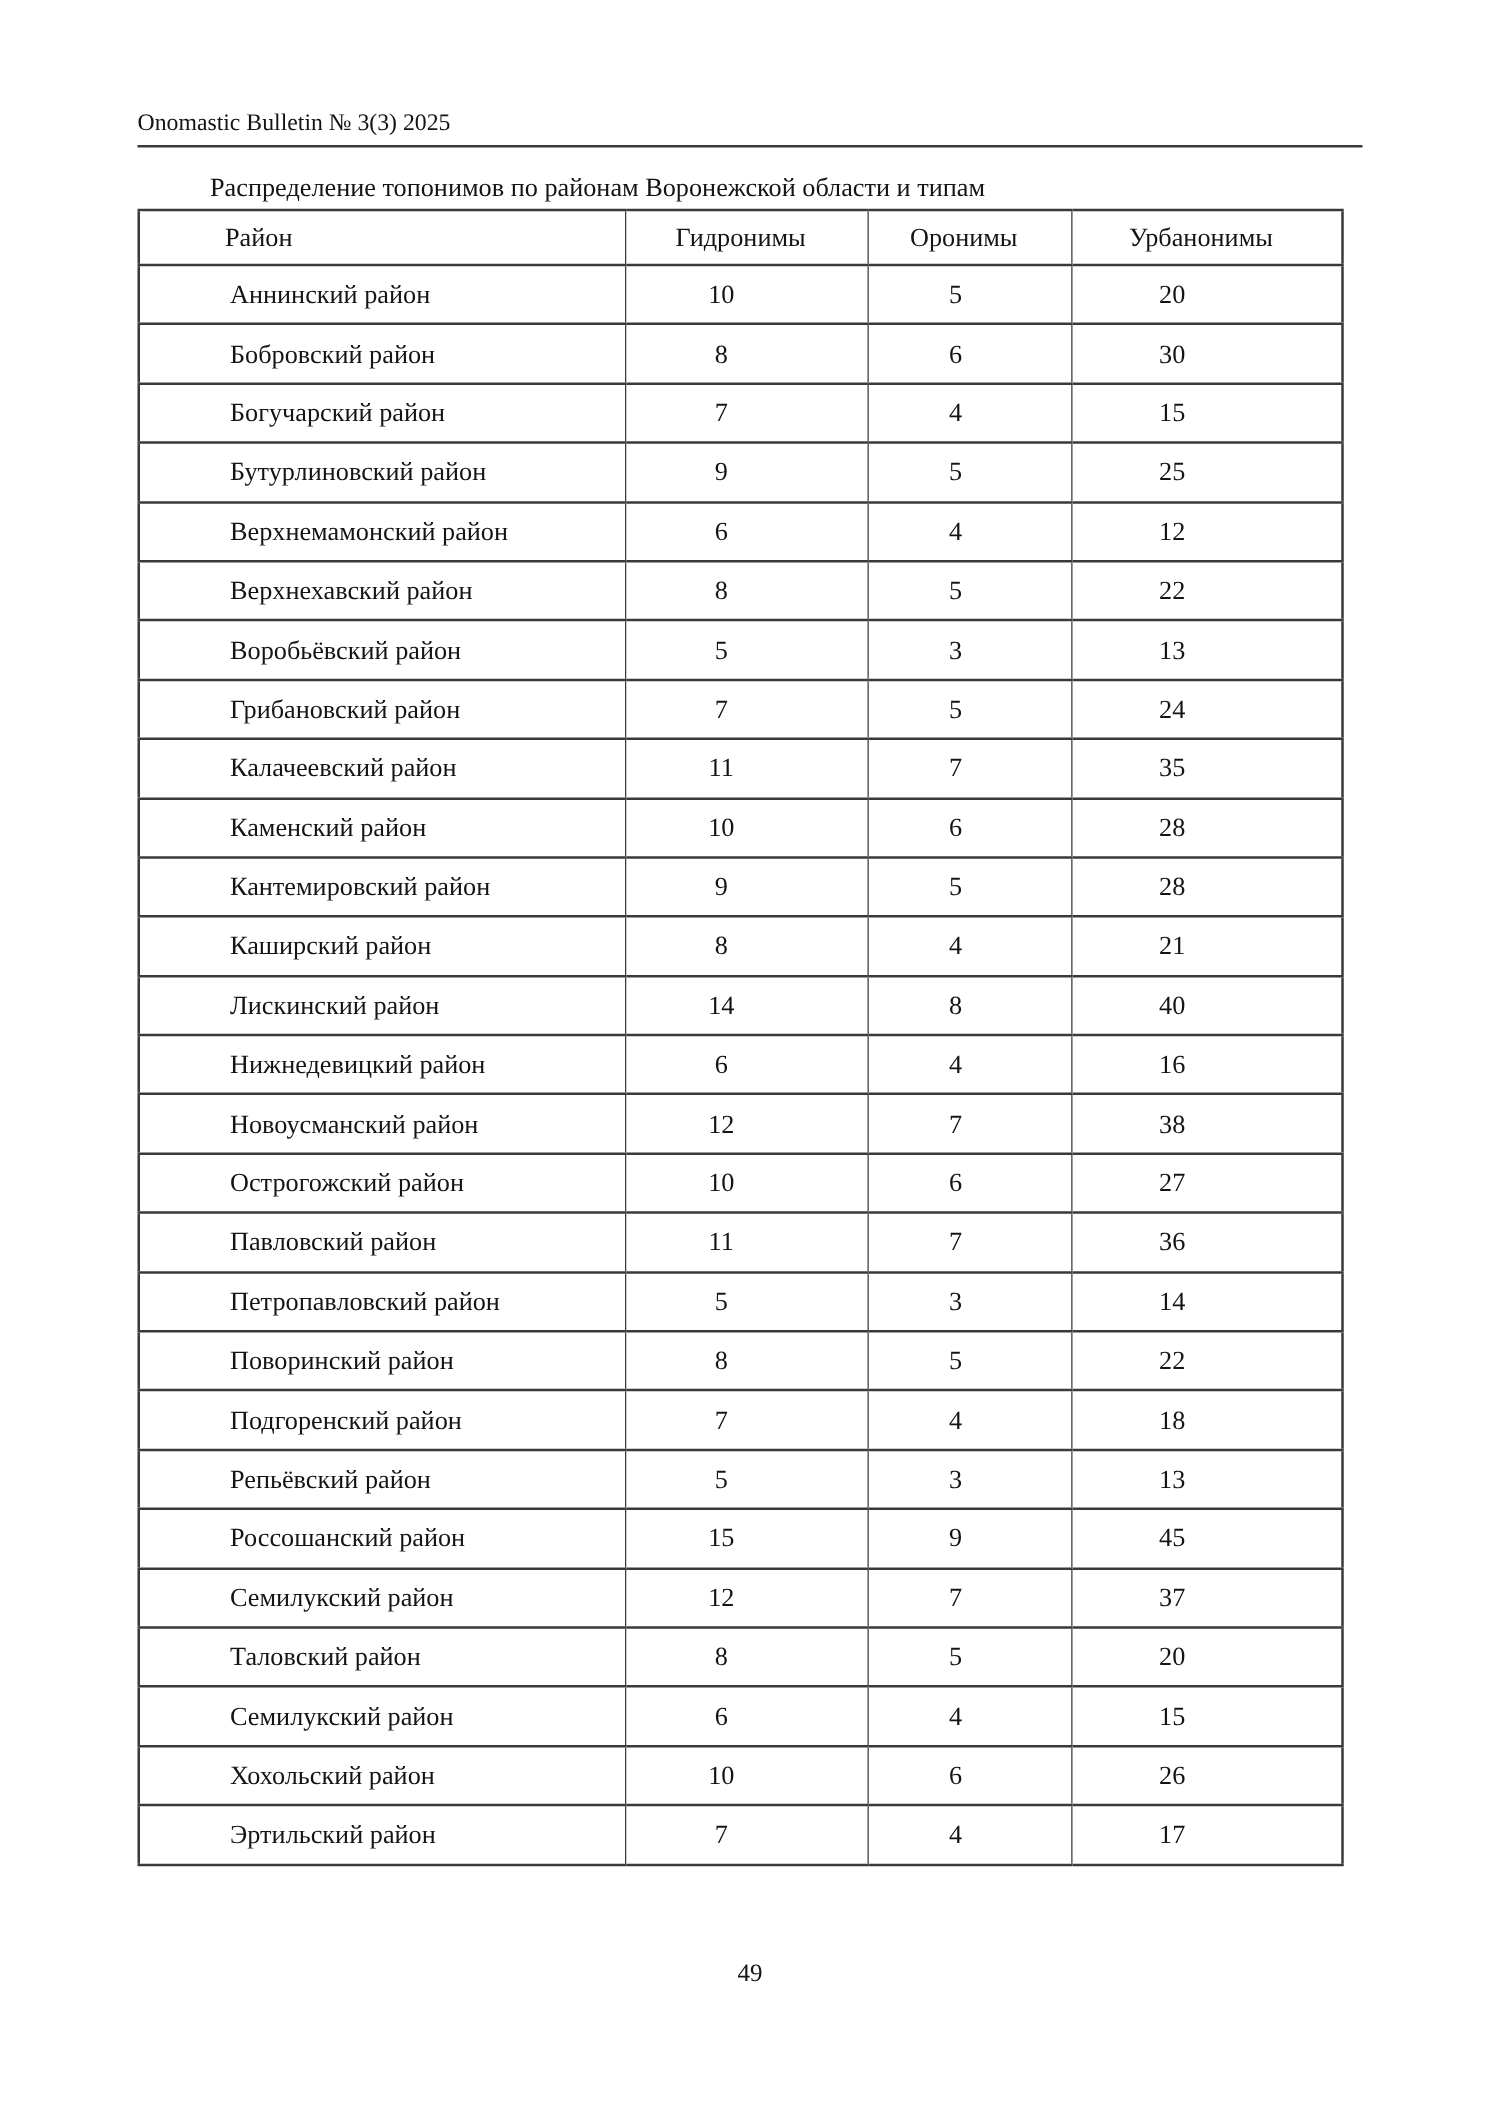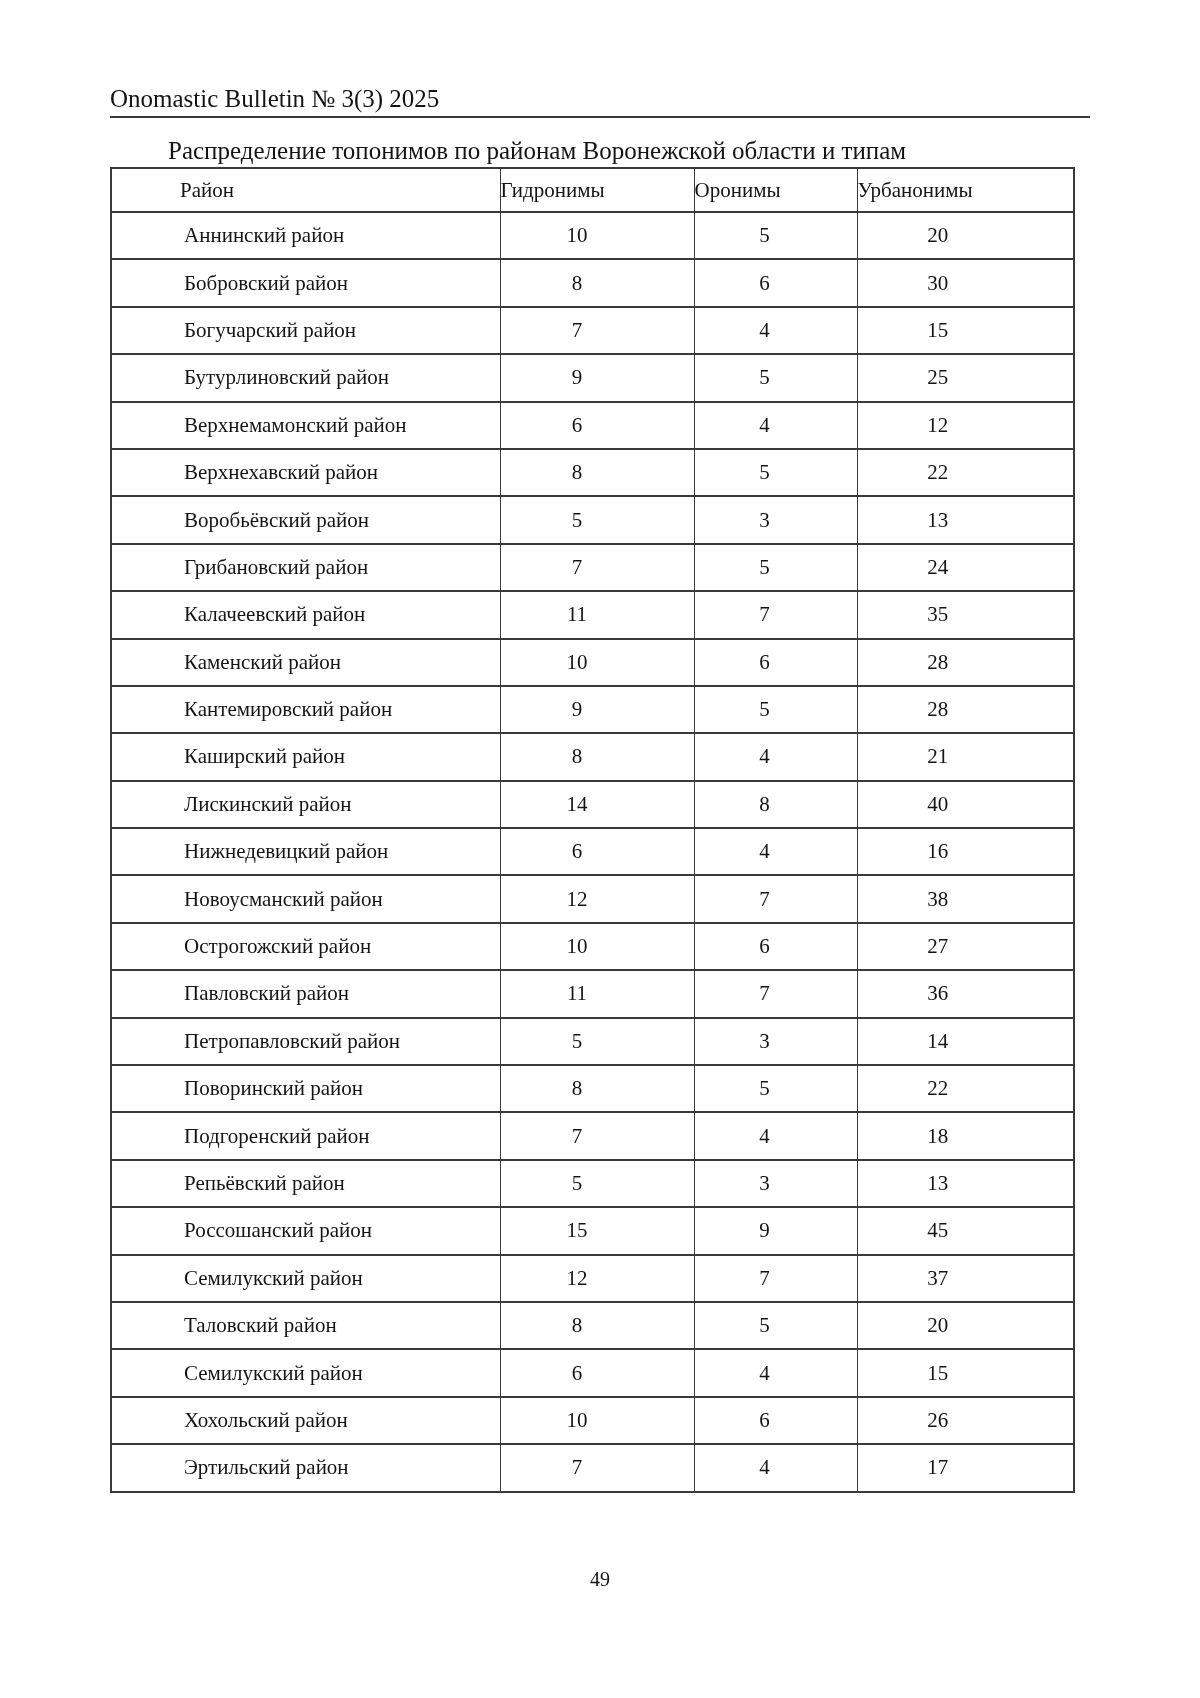--- a/index.html
+++ b/index.html
@@ -11,38 +11,38 @@
     width: 1200px;
     height: 1698px;
     position: relative;
     font-family: "Liberation Serif", "DejaVu Serif", serif;
     color: #141414;
   }
   .running-header {
     position: absolute;
     left: 110px;
     top: 88px;
-    font-size: 25px;
+    font-size: 19px;
     line-height: 22px;
     white-space: nowrap;
     text-align: right;
   }
   .header-rule {
     position: absolute;
     left: 110px;
     top: 116px;
     width: 980px;
     height: 2px;
     background: #3a3a3a;
   }
   .table-title {
     position: absolute;
     left: 168px;
     top: 138px;
-    font-size: 25px;
+    font-size: 21px;
     line-height: 25px;
     white-space: nowrap;
   }
   table.toponym-table {
     position: absolute;
     left: 110px;
     top: 167px;
     width: 963px;
     border-collapse: collapse;
     table-layout: fixed;
@@ -67,21 +67,21 @@
   .toponym-table th:first-child {
     text-align: left;
     padding-left: 68px;
   }
   .toponym-table td:first-child {
     text-align: left;
     padding-left: 72px;
   }
   
   .toponym-table th:nth-child(n+2) {
-    text-align: left;
+    text-align: center;
     padding-right: 9px;
   }
   
   .toponym-table td:nth-child(2) { text-align: center; padding-right: 40px; }
   .toponym-table td:nth-child(3) { text-align: center; padding-right: 22px; }
   .toponym-table td:nth-child(4) { text-align: center; padding-right: 55px; margin-left: 31px; }
   .page-number {
     position: absolute;
     left: 0;
     top: 1568px;

